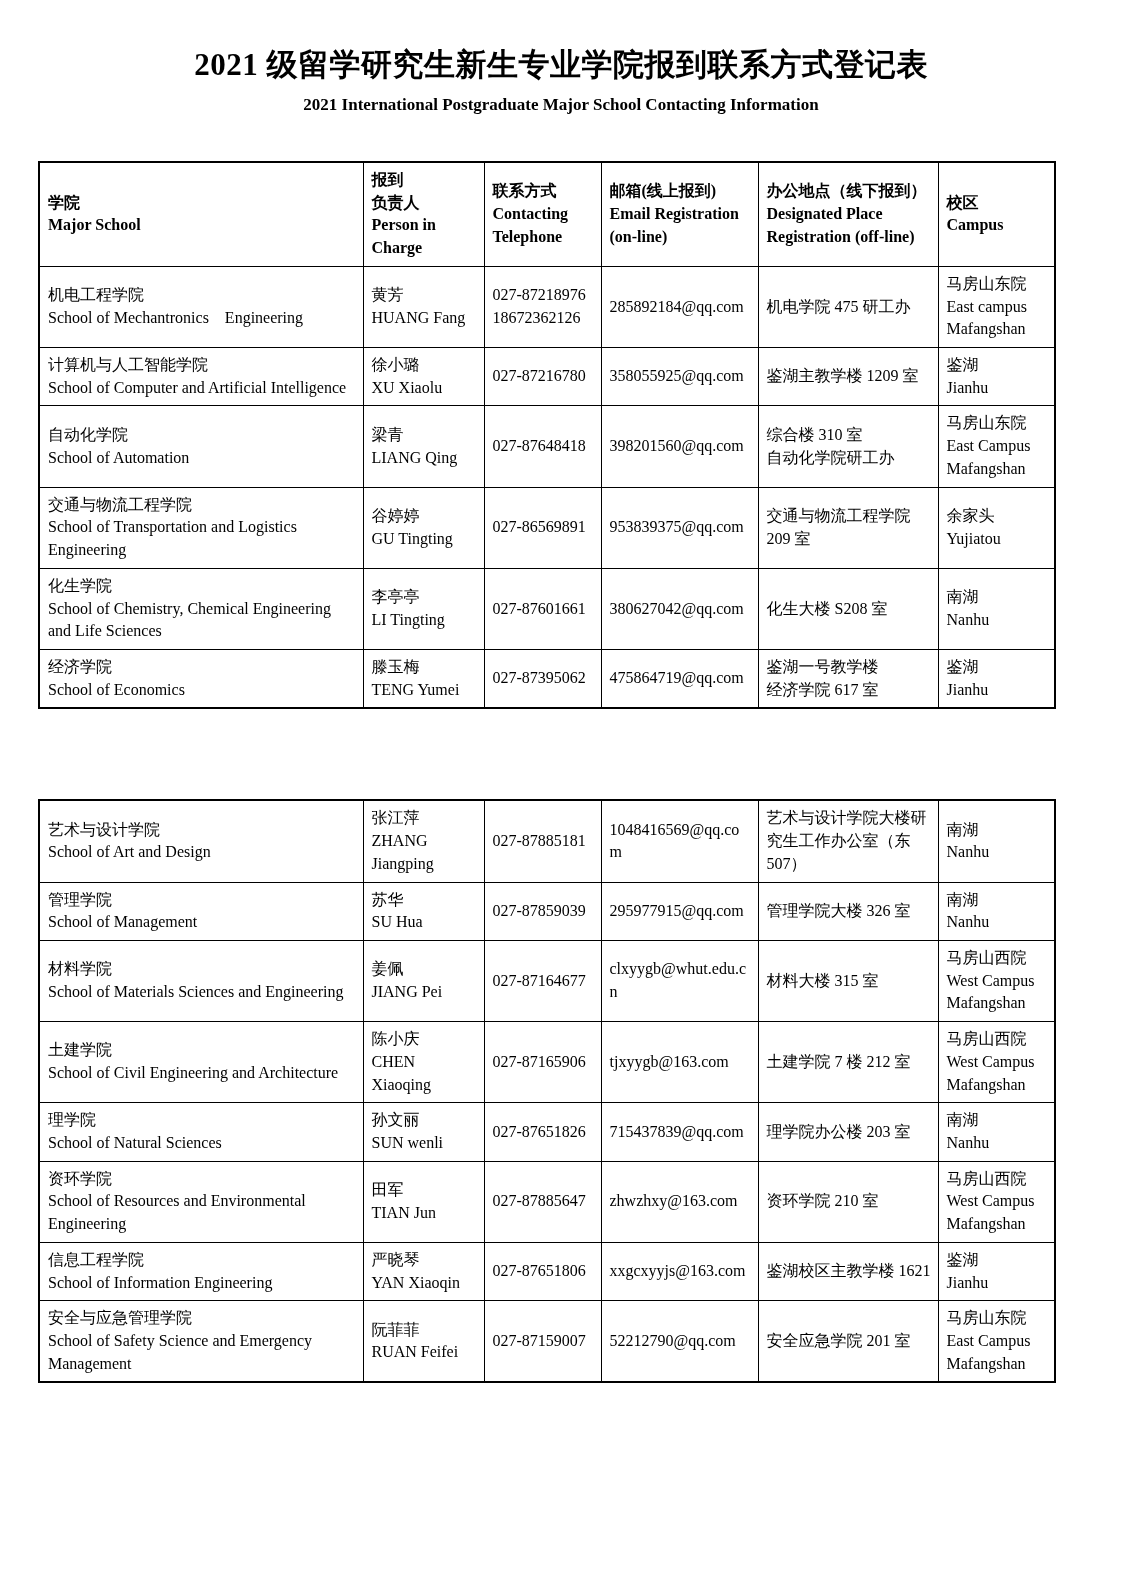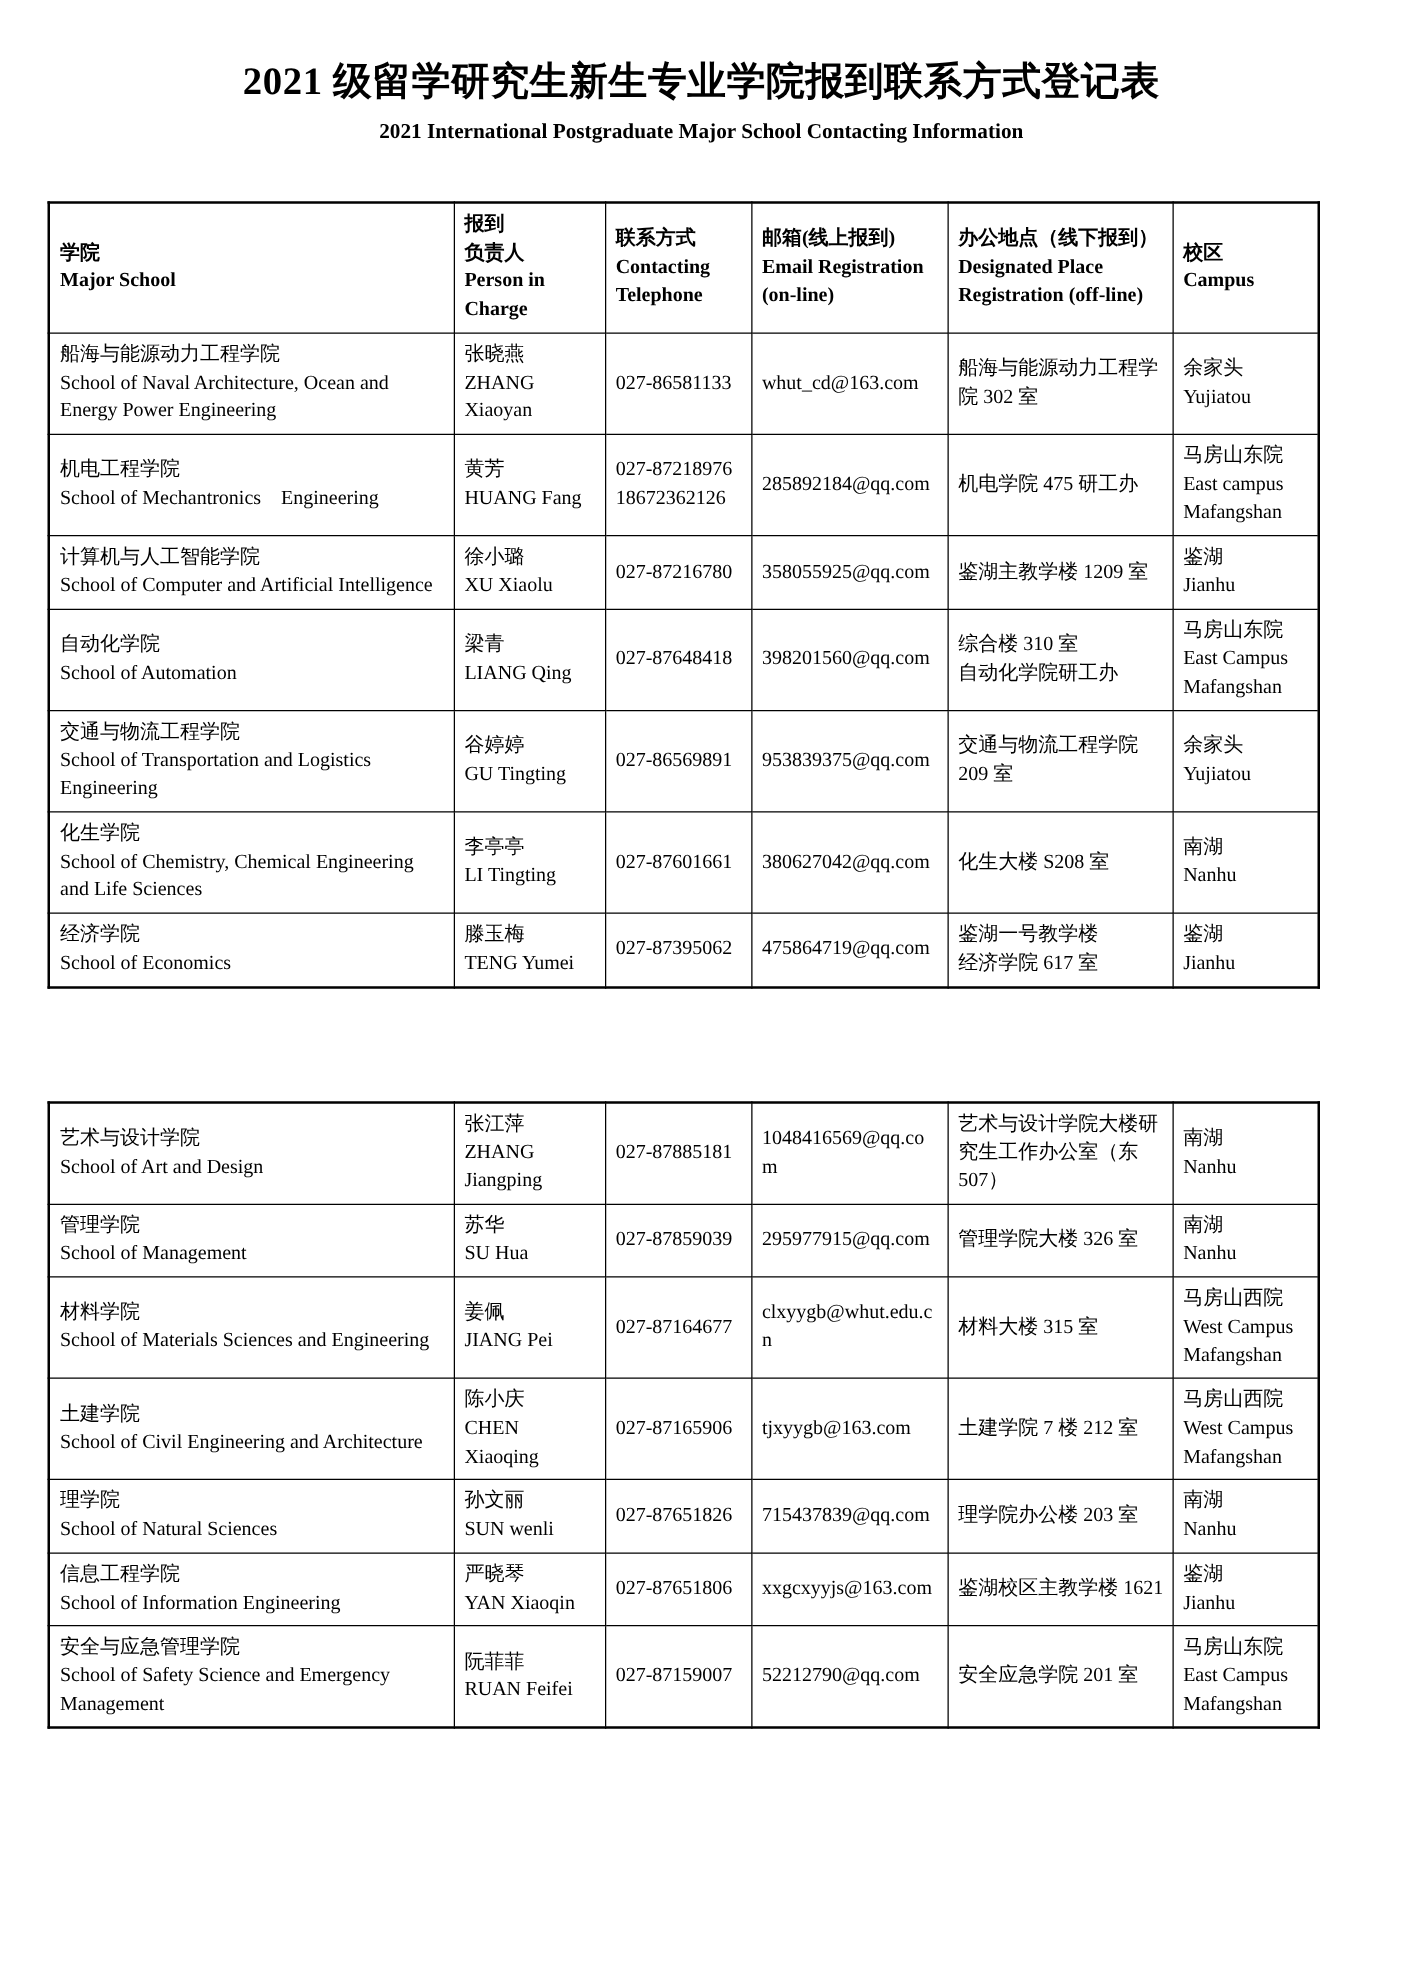--- a/index.html
+++ b/index.html
@@ -86,31 +86,20 @@
         <th>邮箱(线上报到)
 Email Registration (on-line)</th>
         <th>办公地点（线下报到）
 Designated Place Registration (off-line)</th>
         <th>校区
 Campus</th>
       </tr>
     </thead>
     <tbody>
         <tr>
-          <td>船海与能源动力工程学院
-School of Naval Architecture, Ocean and Energy Power Engineering</td>
-          <td>张晓燕
-ZHANG Xiaoyan</td>
-          <td>027-86581133</td>
-          <td>whut_cd@163.com</td>
-          <td>船海与能源动力工程学院 302 室</td>
-          <td>余家头
-Yujiatou</td>
-        </tr>
-        <tr>
           <td>机电工程学院
 School of Mechantronics　Engineering</td>
           <td>黄芳
 HUANG Fang</td>
           <td>027-87218976
 18672362126</td>
           <td>285892184@qq.com</td>
           <td>机电学院 475 研工办</td>
           <td>马房山东院
 East campus
@@ -239,20 +228,32 @@
 School of Natural Sciences</td>
           <td>孙文丽
 SUN wenli</td>
           <td>027-87651826</td>
           <td>715437839@qq.com</td>
           <td>理学院办公楼 203 室</td>
           <td>南湖
 Nanhu</td>
         </tr>
         <tr>
+          <td>资环学院
+School of Resources and Environmental Engineering</td>
+          <td>田军
+TIAN Jun</td>
+          <td>027-87885647</td>
+          <td>zhwzhxy@163.com</td>
+          <td>资环学院 210 室</td>
+          <td>马房山西院
+West Campus
+Mafangshan</td>
+        </tr>
+        <tr>
           <td>信息工程学院
 School of Information Engineering</td>
           <td>严晓琴
 YAN Xiaoqin</td>
           <td>027-87651806</td>
           <td>xxgcxyyjs@163.com</td>
           <td>鉴湖校区主教学楼 1621</td>
           <td>鉴湖
 Jianhu</td>
         </tr>

